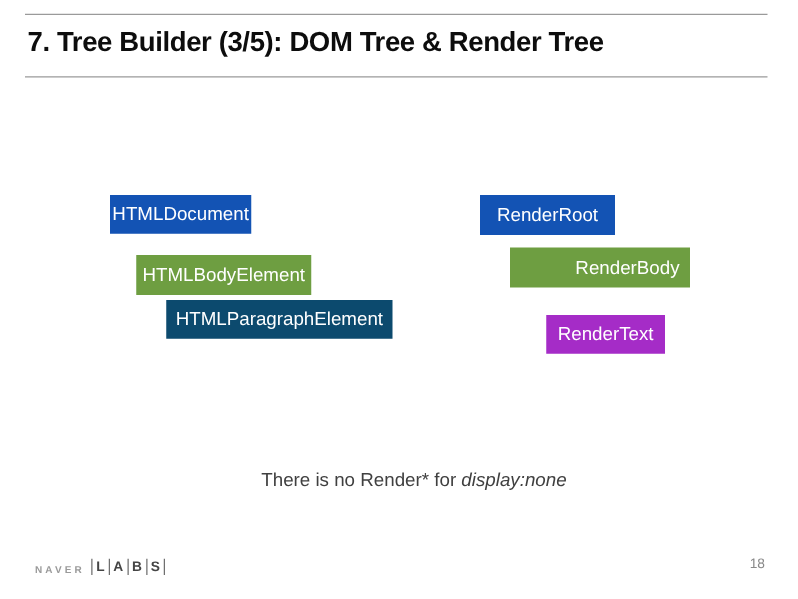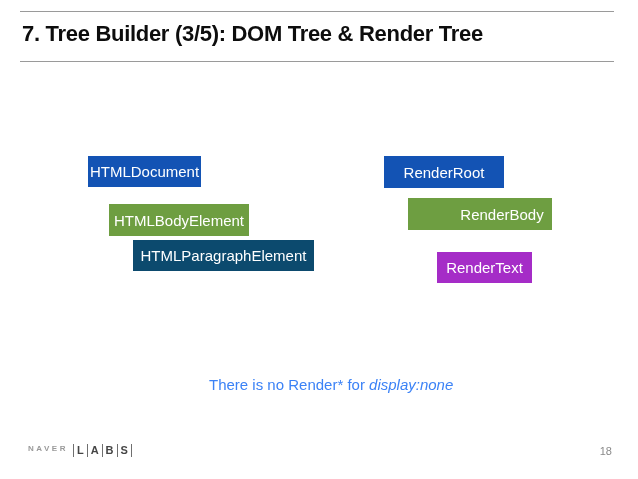--- a/index.html
+++ b/index.html
@@ -35,38 +35,38 @@
     display: flex;
     align-items: center;
     justify-content: center;
     color: #ffffff;
     font-size: 15px;
     white-space: nowrap;
   }
   .node-htmldocument        { left:  88px; top: 156px; width: 113px; height: 31px; }
   .node-htmlbodyelement     { left: 109px; top: 204px; width: 140px; height: 32px; }
   .node-htmlparagraphelement{ left: 133px; top: 240px; width: 181px; height: 31px; }
-  .node-renderroot          { left: 384px; top: 156px; width:  120px; height: 32px; }
+  .node-renderroot          { left: 384px; top: 156px; width:  108px; height: 32px; }
   .node-renderbody          { left: 408px; top: 198px; width: 100px; height: 32px; padding-left: 44px; }
   .node-rendertext          { left: 437px; top: 252px; width:  95px; height: 31px; }
   .note {
     position: absolute;
     left: 209px;
     top: 376px;
     font-size: 15px;
-    color: #3b82f6;
+    color: #404040;
     white-space: nowrap;
   }
   .note .em { font-style: italic; }
   .footer-logo {
     position: absolute;
     left: 28px;
     top: 444px;
     display: flex;
-    align-items: flex-start;
+    align-items: flex-end;
     height: 16px;
   }
   .brand-small {
     font-size: 8px;
     font-weight: 600;
     letter-spacing: 2.5px;
     color: #9a9a9a;
     margin-right: 2px;
   }
   .brand-bar {

